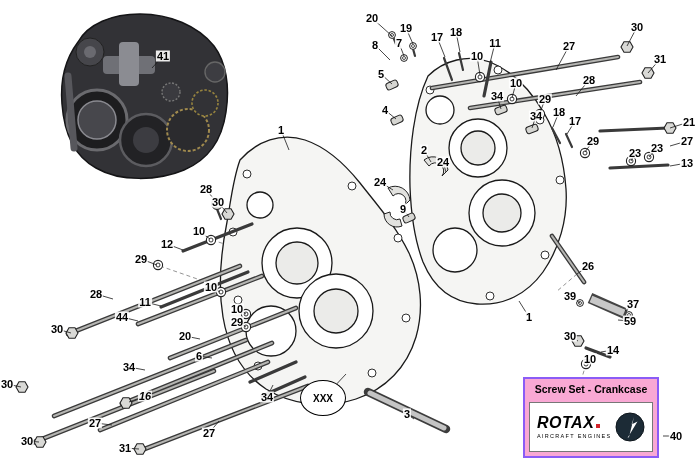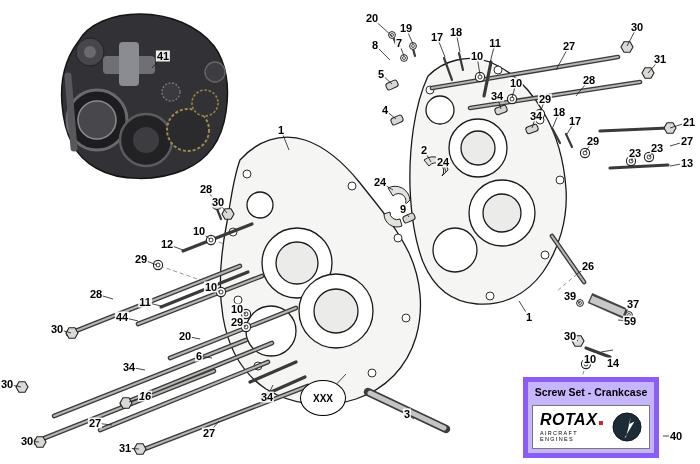--- a/index.html
+++ b/index.html
@@ -9,21 +9,21 @@
   #art{position:absolute;left:0;top:0}
   #leader-group line{stroke:#1a1a1a;stroke-width:0.8}
   #label-layer{position:absolute;left:0;top:0;width:660px;height:464px;pointer-events:none}
   .callout{position:absolute;transform:translate(-50%,-50%);font-weight:bold;font-size:11px;
            line-height:1;color:#000;background:rgba(255,255,255,0.9);padding:0 1px}
   .plate-oval{position:absolute;left:323px;top:398px;transform:translate(-50%,-50%);
               width:46px;height:36px;border:1.4px solid #000;border-radius:50%;
               display:flex;align-items:center;justify-content:center;
               font-size:10px;font-weight:bold;background:#fff}
   .title-box{position:absolute;left:523px;top:377px;width:136px;height:81px;
-             border:5px solid #8b5cf6;background:#c4b5fd}
+             border:2px solid #8b5cf6;background:#f9a8d4}
   .tb-header{font-size:10.5px;font-weight:bold;text-align:center;padding:4px 2px 2px;white-space:nowrap}
   .tb-body{position:absolute;left:4px;right:4px;top:23px;bottom:4px;border:1px solid #777;
            display:flex;align-items:center;justify-content:space-between;padding:16px 7px;background:#fff}
   .rotax-word{font-style:italic;font-weight:bold;font-size:16px;letter-spacing:0.5px;color:#000;
               display:flex;align-items:baseline;line-height:1}
   .red-dot{width:4px;height:4px;background:#d2232a;display:inline-block;margin-left:2px}
   .rotax-sub{font-size:5.5px;letter-spacing:1.3px;margin-top:2px;color:#000}
   .brp-logo{width:30px;height:30px;flex:0 0 auto}
 </style>
 </head>
@@ -333,21 +333,21 @@
       <div class="callout" style="left: 267px; top: 397px;">34</div>
       <div class="callout" style="left: 95px; top: 423px;">27</div>
       <div class="callout" style="left: 209px; top: 433px;">27</div>
       <div class="callout" style="left: 27px; top: 441px;">30</div>
       <div class="callout" style="left: 125px; top: 448px;">31</div>
       <div class="callout" style="left: 588px; top: 266px;">26</div>
       <div class="callout" style="left: 570px; top: 296px;">39</div>
       <div class="callout" style="left: 633px; top: 304px;">37</div>
       <div class="callout" style="left: 630px; top: 321px;">59</div>
       <div class="callout" style="left: 570px; top: 336px;">30</div>
-      <div class="callout" style="left: 613px; top: 350px; margin-top: 13px;">14</div>
+      <div class="callout" style="left: 613px; top: 350px;">14</div>
       <div class="callout" style="left: 590px; top: 359px;">10</div>
       <div class="callout" style="left: 407px; top: 414px;">3</div>
       <div class="callout" style="left: 163px; top: 56px;">41</div>
       <div class="callout" style="left: 676px; top: 436px;">40</div>
     </div>
 
   <div class="plate-oval">
     <span>XXX</span>
   </div>
 

